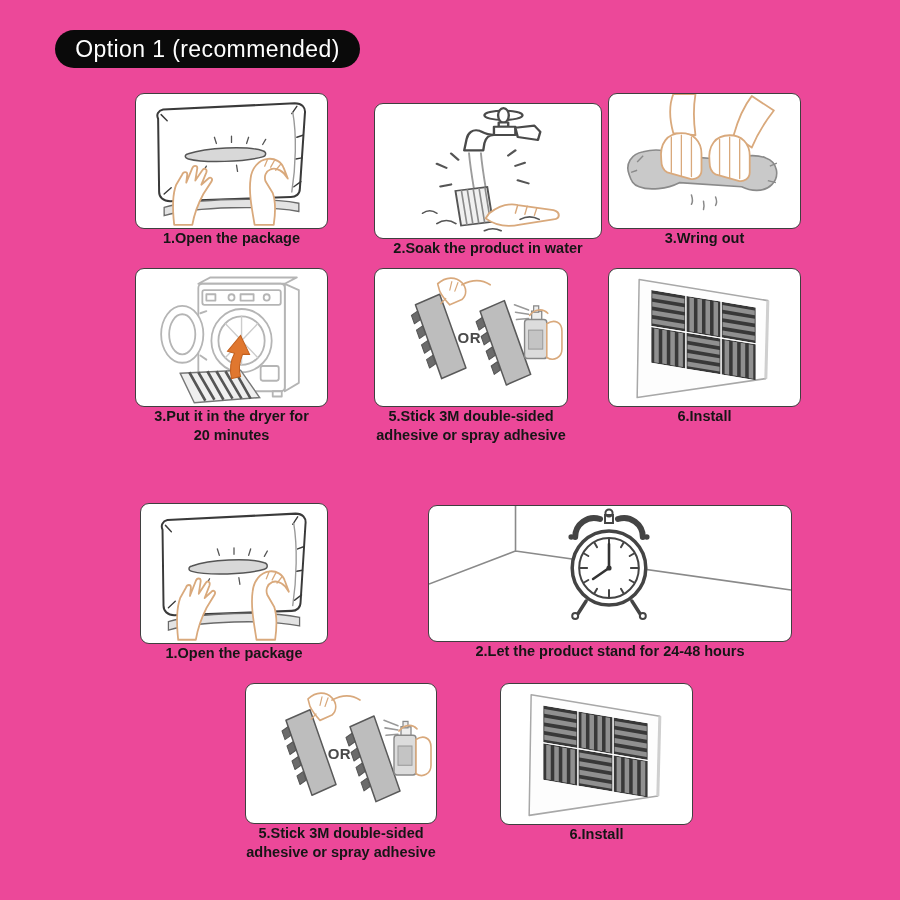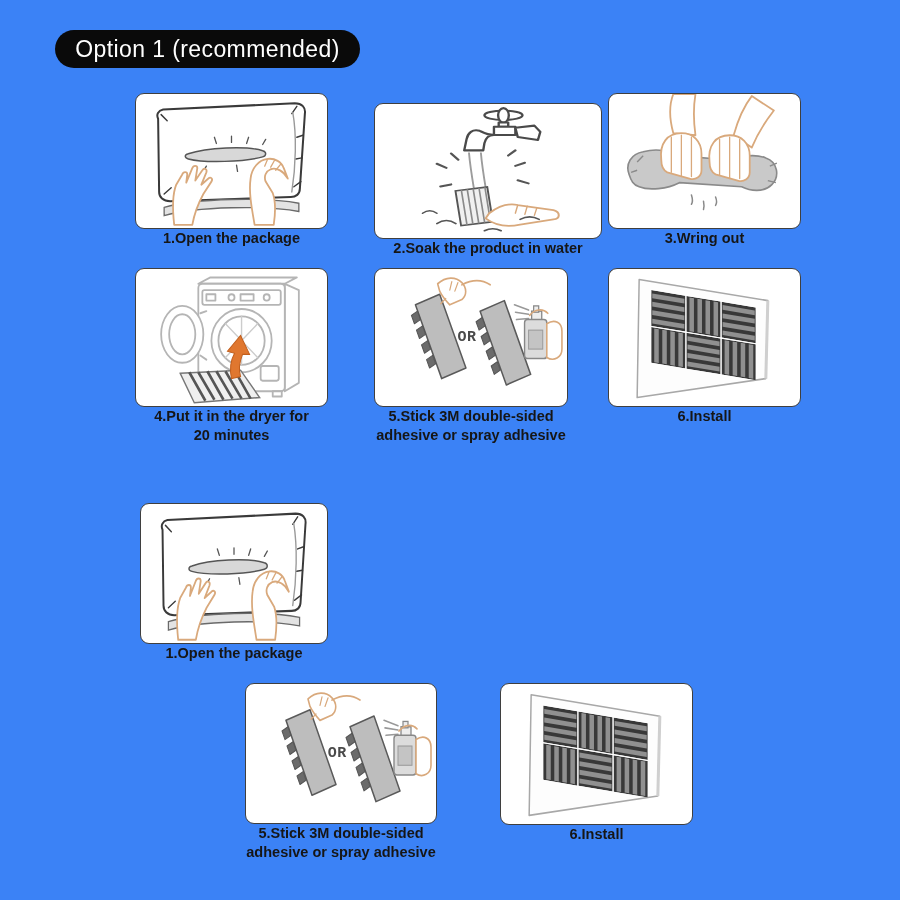--- a/index.html
+++ b/index.html
@@ -1,23 +1,23 @@
 <!DOCTYPE html>
 <html><head>
 <meta charset="utf-8">
 <style>
   html,body{margin:0;padding:0;background:#ffffff;}
-  .sheet{position:relative;width:900px;height:900px;background:#3b82f6;
+  .sheet{position:relative;width:900px;height:900px;background:#ec4899;
          font-family:"Liberation Sans",sans-serif;overflow:hidden;}
   .badge{position:absolute;background:#0a0a0a;color:#ffffff;border-radius:20px;
          display:flex;align-items:center;justify-content:center;
          font-size:23px;letter-spacing:.4px;}
   .step{position:absolute;margin:0;}
   .frame{position:relative;border:1.6px solid #3f3f3f;border-radius:9px;
-         background:#ffffff;overflow:hidden;font-family:Liberation Mono, monospace;}
+         background:#ffffff;overflow:hidden;}
   .frame svg.art{position:absolute;inset:0;width:100%;height:100%;display:block;}
   .caption{position:relative;left:50%;transform:translateX(-50%);
            width:300px;text-align:center;
            font-weight:bold;font-size:14.5px;line-height:1.28;color:#161616;
            white-space:pre-line;}
   .or{position:absolute;left:43%;top:44%;font-weight:bold;font-size:15px;
       color:#4a4a4a;letter-spacing:.5px;}
   .defs{position:absolute;width:0;height:0;overflow:hidden;}
 </style>
 </head>
@@ -218,21 +218,21 @@
     </div>
     <figcaption class="caption">3.Wring out</figcaption>
   </figure>
 
   <figure class="step" style="left:135px;top:268px;width:193px;">
     <div class="frame" style="height:137px;">
       <svg class="art" preserveAspectRatio="none" viewBox="0 0 190 130">
           <use href="#sym-dryer"></use>
         </svg>
     </div>
-    <figcaption class="caption">4.Put it in the dryer for
+    <figcaption class="caption">3.Put it in the dryer for
 20 minutes</figcaption>
   </figure>
 
   <figure class="step" style="left:374px;top:268px;width:194px;">
     <div class="frame" style="height:137px;">
       <svg class="art" preserveAspectRatio="none" viewBox="0 0 190 130">
           <use href="#sym-adhesive"></use>
         </svg>
       <span class="or">OR</span>
     </div>
@@ -252,20 +252,28 @@
 
   <figure class="step" style="left:140px;top:503px;width:188px;">
     <div class="frame" style="height:139px;">
       <svg class="art" preserveAspectRatio="none" viewBox="0 0 190 130">
           <use href="#sym-open-package"></use>
         </svg>
     </div>
     <figcaption class="caption">1.Open the package</figcaption>
   </figure>
 
+  <figure class="step" style="left:428px;top:505px;width:364px;">
+    <div class="frame" style="height:135px;">
+      <svg class="art" preserveAspectRatio="none" viewBox="0 0 364 135">
+          <use href="#sym-clock-room"></use>
+        </svg>
+    </div>
+    <figcaption class="caption">2.Let the product stand for 24-48 hours</figcaption>
+  </figure>
 
   <figure class="step" style="left:245px;top:683px;width:192px;">
     <div class="frame" style="height:139px;">
       <svg class="art" preserveAspectRatio="none" viewBox="0 0 190 130">
           <use href="#sym-adhesive"></use>
         </svg>
       <span class="or">OR</span>
     </div>
     <figcaption class="caption">5.Stick 3M double-sided
 adhesive or spray adhesive</figcaption>

